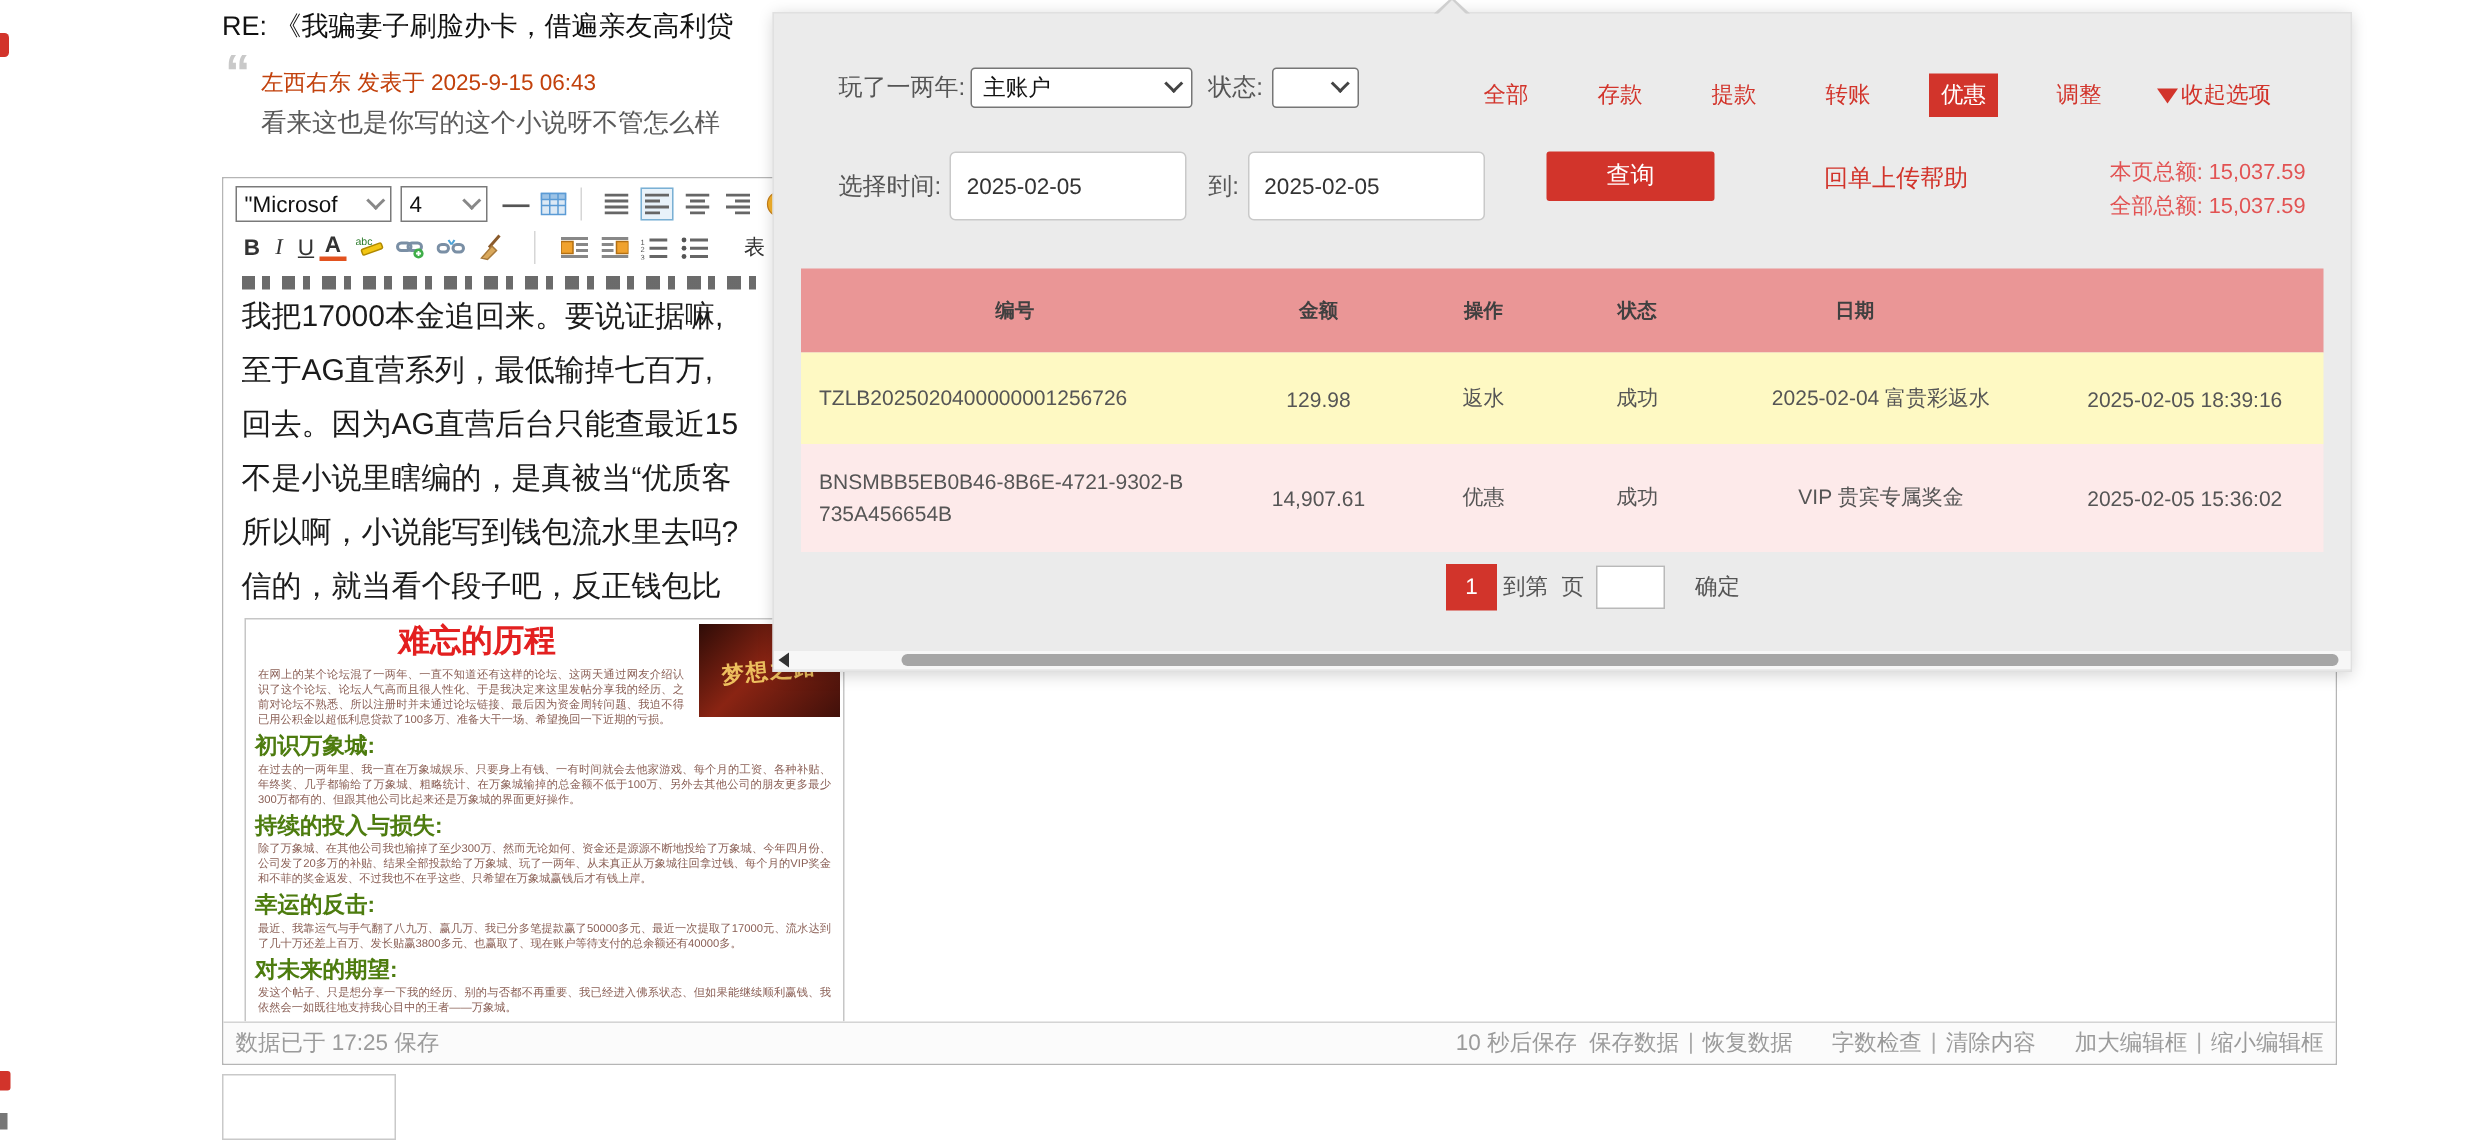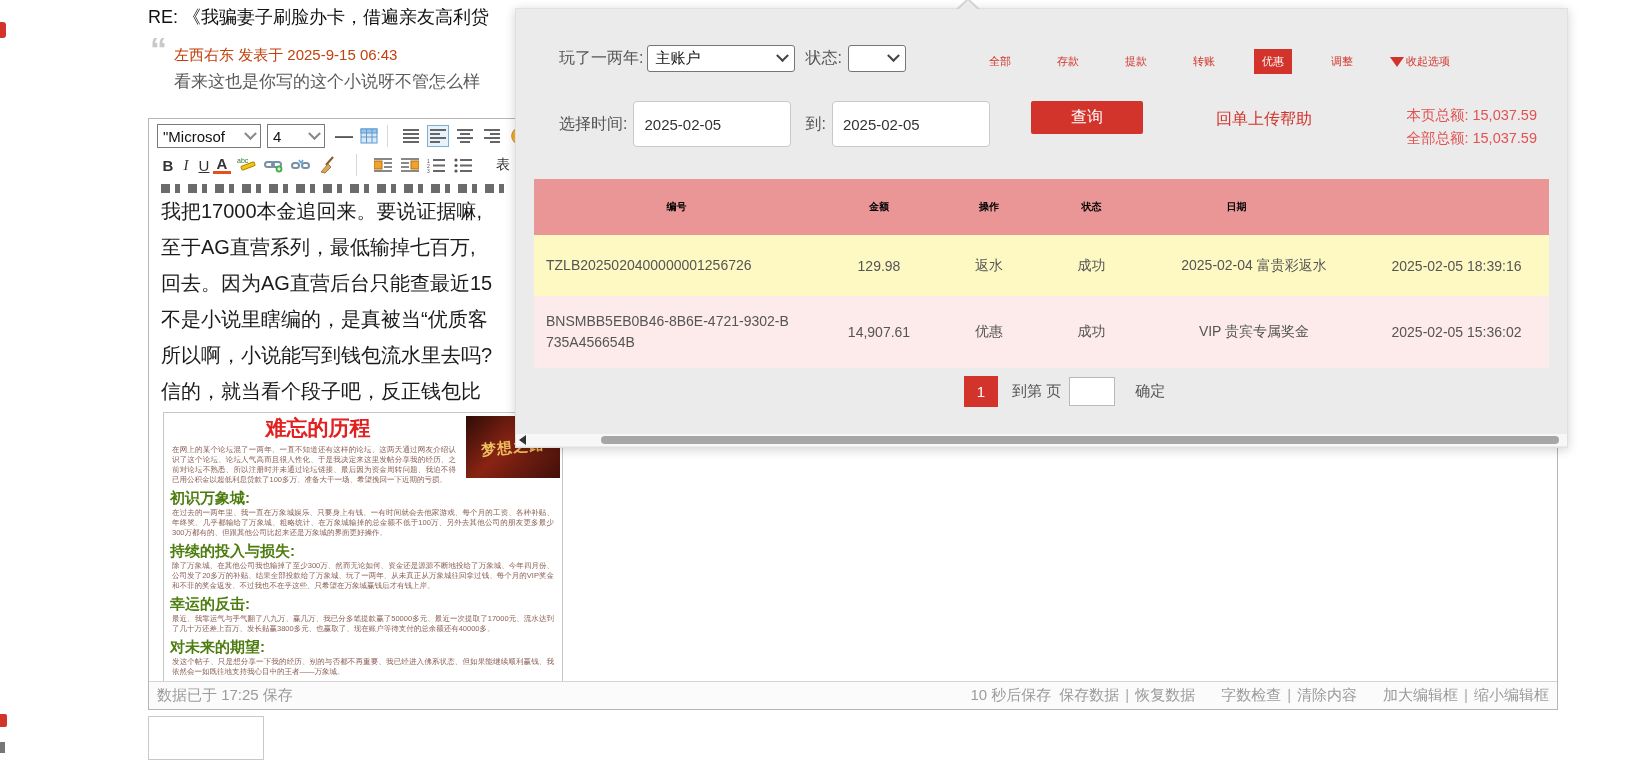--- a/index.html
+++ b/index.html
@@ -58,51 +58,51 @@
   
   .panel{position:absolute;left:515px;top:8px;width:1053px;height:440px;background:#ebebeb;border:1px solid #e0e0e0;box-shadow:0 2px 10px rgba(0,0,0,.18);box-sizing:border-box;z-index:10;}
   .notch-outer{position:absolute;left:440px;top:-11px;width:0;height:0;border-left:12px solid transparent;border-right:12px solid transparent;border-bottom:11px solid #cfcfcf;}
   .notch-inner{position:absolute;left:442px;top:-9px;width:0;height:0;border-left:10px solid transparent;border-right:10px solid transparent;border-bottom:10px solid #ebebeb;z-index:11;}
   .p-label{font-size:16px;color:#555;}
   .filters-row1{position:absolute;left:43px;top:36px;display:flex;align-items:center;}
   .p-select{display:flex;align-items:center;justify-content:space-between;height:27px;border:1px solid #767676;border-radius:3px;background:#fff;box-sizing:border-box;padding:0 7px;font-size:15px;color:#111;margin-left:4px;}
   .p-select.venue{width:148px;}
   .p-select.status{width:58px;margin-left:6px;}
   .status-label{margin-left:10px;}
-  .nav-row{position:absolute;left:473px;top:40px;display:flex;align-items:center;font-size:11px;}
+  .nav-row{position:absolute;left:473px;top:40px;display:flex;align-items:center;font-size:15px;}
   .nav-link{color:#d2342b;cursor:pointer;white-space:nowrap;}
   .nav-link.ml{margin-left:46px;}
   .nav-link.active{background:#d2342b;color:#fff;padding:5px 8px;margin-left:39px;}
   .nav-link.after-active{margin-left:39px;}
   .collapse{margin-left:37px;display:flex;align-items:center;color:#d2342b;cursor:pointer;}
   .collapse-arrow{width:0;height:0;border-left:7px solid transparent;border-right:7px solid transparent;border-top:10px solid #d2342b;margin-right:2px;}
   .filters-row2{position:absolute;left:43px;top:92px;display:flex;align-items:center;}
   .p-input{height:46px;width:158px;border:1px solid #c9c9c9;border-radius:4px;background:#fff;box-sizing:border-box;padding:0 10px;font-size:15px;color:#333;font-family:inherit;margin-left:6px;}
   .to-label{margin-left:14px;}
   .query-btn{position:absolute;left:515px;top:92px;width:112px;height:33px;background:#d2342b;color:#fff;font-size:16px;display:flex;align-items:center;justify-content:center;cursor:pointer;border-radius:2px;}
   .help-link{position:absolute;left:700px;top:100px;font-size:16px;color:#d2342b;cursor:pointer;}
   .totals{position:absolute;right:30px;top:95px;text-align:right;font-size:14.5px;color:#e25252;line-height:23px;white-space:nowrap;}
   
   .tbl{position:absolute;left:18px;top:170px;width:1015px;font-size:14px;color:#555;}
   .tbl-row{display:flex;align-items:stretch;}
-  .tbl-head{background:#ea9696;color:#000000;font-weight:bold;font-size:10px;height:56px;}
+  .tbl-head{background:#ea9696;color:#404040;font-weight:bold;font-size:13px;height:56px;}
   .tbl-r1{background:#fef9c3;height:61px;}
   .tbl-r2{background:#fdeaea;height:72px;}
   .cell{display:flex;align-items:center;justify-content:center;box-sizing:border-box;text-align:center;}
   .col-id{width:285px;}
   .col-amt{width:120px;}
   .col-op{width:100px;}
   .col-st{width:105px;}
   .col-ty{width:220px;}
   .col-dt{width:185px;}
   .cell.id-cell{justify-content:flex-start;text-align:left;padding-left:12px;padding-right:30px;line-height:21px;word-break:break-all;}
   
   .pager{position:absolute;left:448px;top:367px;display:flex;align-items:center;font-size:15px;color:#555;}
   .page-box{width:34px;height:31px;background:#d2342b;color:#fff;display:flex;align-items:center;justify-content:center;cursor:pointer;}
-  .goto-label{margin-left:14px;white-space:pre;}
+  .goto-label{margin-left:4px;white-space:pre;font-family:Liberation Mono, monospace;}
   .goto-input{margin-left:8px;width:46px;height:29px;border:1px solid #b9b9b9;background:#fff;box-sizing:border-box;font-size:15px;padding:0 5px;font-family:inherit;}
   .confirm{margin-left:20px;cursor:pointer;}
   
   .hscroll{position:absolute;left:0;right:0;bottom:1px;height:12px;background:#f7f7f7;}
   .hscroll .arrow-left{position:absolute;left:3px;top:1px;width:0;height:0;border-top:5px solid transparent;border-bottom:5px solid transparent;border-right:7px solid #333;}
   .hscroll .thumb{position:absolute;left:85px;top:2px;width:958px;height:8px;background:#a6a6a6;border-radius:4px;}
   
   .tb-btn svg{display:block;}
 </style>
 </head>

